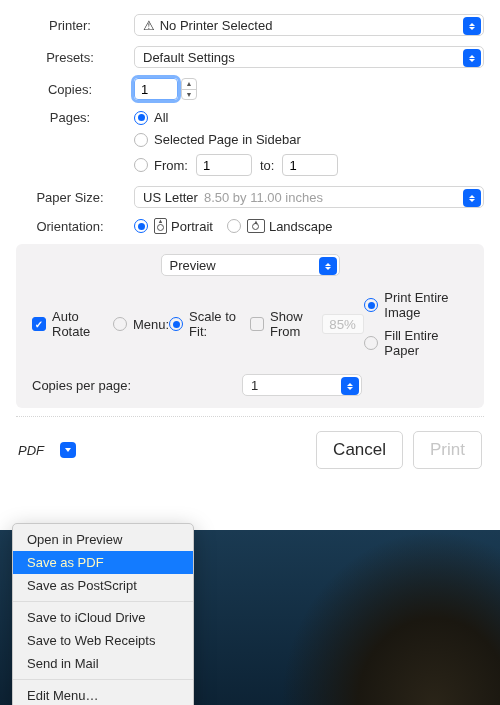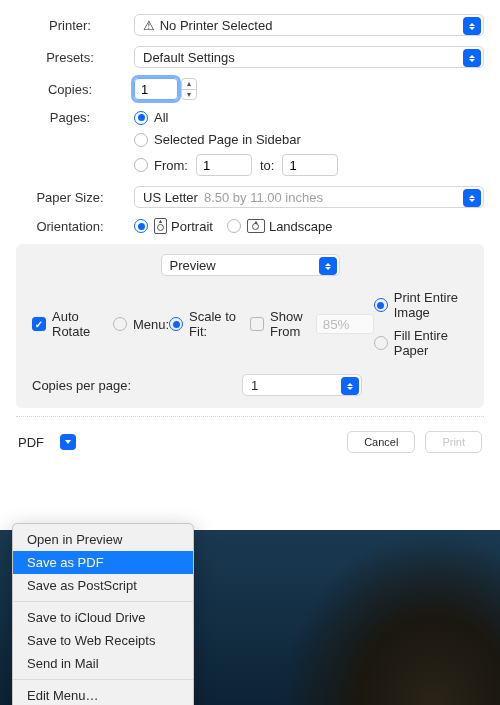--- a/index.html
+++ b/index.html
@@ -128,47 +128,48 @@
     border-radius:6px;
     margin: 4px 0 8px 0;
     padding: 10px 16px 12px 16px;
   }
   .panel .top-select { display:flex; justify-content:center; margin-bottom:14px;}
   .panel .top-select .select { width: 179px; }
   .two-col { display:flex; }
   .two-col .col { flex:1; display:flex; flex-direction:row; }
   .opt-row { display:flex; align-items:center; }
   .scale-input {
-    width:58px; height:20px; border:1px solid #e5e5e5; background:#fafafa;
+    width:42px; height:20px; border:1px solid #e5e5e5; background:#fafafa;
     border-radius:3px; padding:0 6px; color:#bbb;
   }
   .cpp-row { display:flex; align-items:center; margin-top:16px; }
   .cpp-row .label2 { width: 210px; }
   .cpp-select { width:110px; }
   hr.dotted {
     border:none; border-top:1px dotted #d5d5d5; margin:8px 0 14px 0;
   }
   .bottom-bar {
     display:flex; align-items:center; justify-content:space-between;
     padding: 0 2px;
   }
   .pdf-btn {
     display:flex; align-items:center; gap:16px;
     font-size:13px; cursor:pointer;
     padding: 2px 0;
+    font-style: italic;
   }
   .pdf-caret {
     width:16px; height:16px; background:#0a66ff; border-radius:4px;
     display:flex; align-items:center; justify-content:center;
   }
   .pdf-caret::after { content:""; border-left:3px solid transparent; border-right:3px solid transparent; border-top:4px solid #fff; }
   .btns { display:flex; gap:10px; }
   .btn {
-    height:22px; padding:0 16px; border:1px solid #d6d6d6; border-radius:5px;
-    background:#fff; font-size:11px; display:flex; align-items:center;
+    height:38px; padding:0 16px; border:1px solid #d6d6d6; border-radius:5px;
+    background:#fff; font-size:17px; display:flex; align-items:center;
   }
   .btn.disabled { color:#c6c6c6; }
   .desktop {
     position:absolute; left:0; right:0; bottom:0; height:175px;
     background: linear-gradient(180deg,#1a3a52 0%, #0d2335 100%);
     z-index: 0;
   }
   .desktop::after{
     content:""; position:absolute; right:0; bottom:0; width:220px; height:175px;
     background: radial-gradient(ellipse at 70% 100%, #2a2418 0%, #1a1710 35%, transparent 70%);

